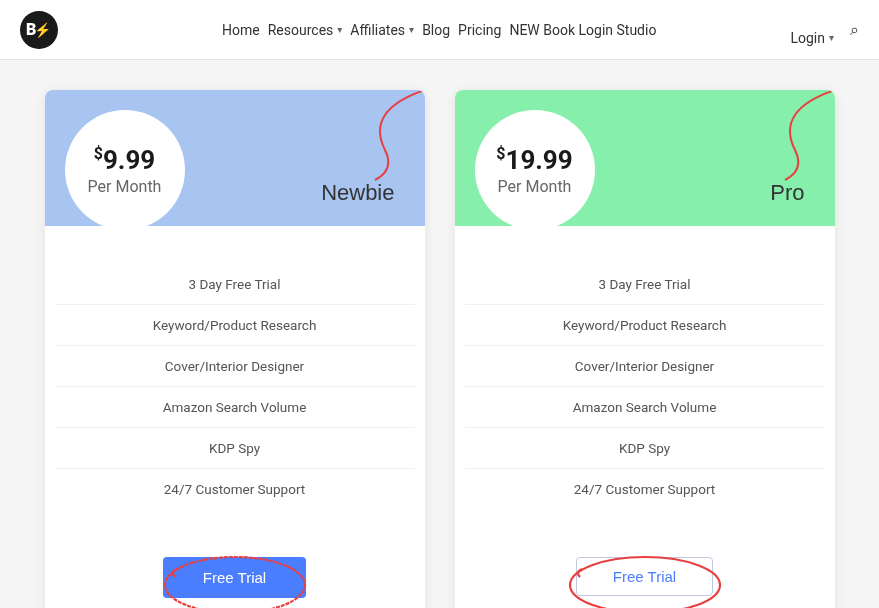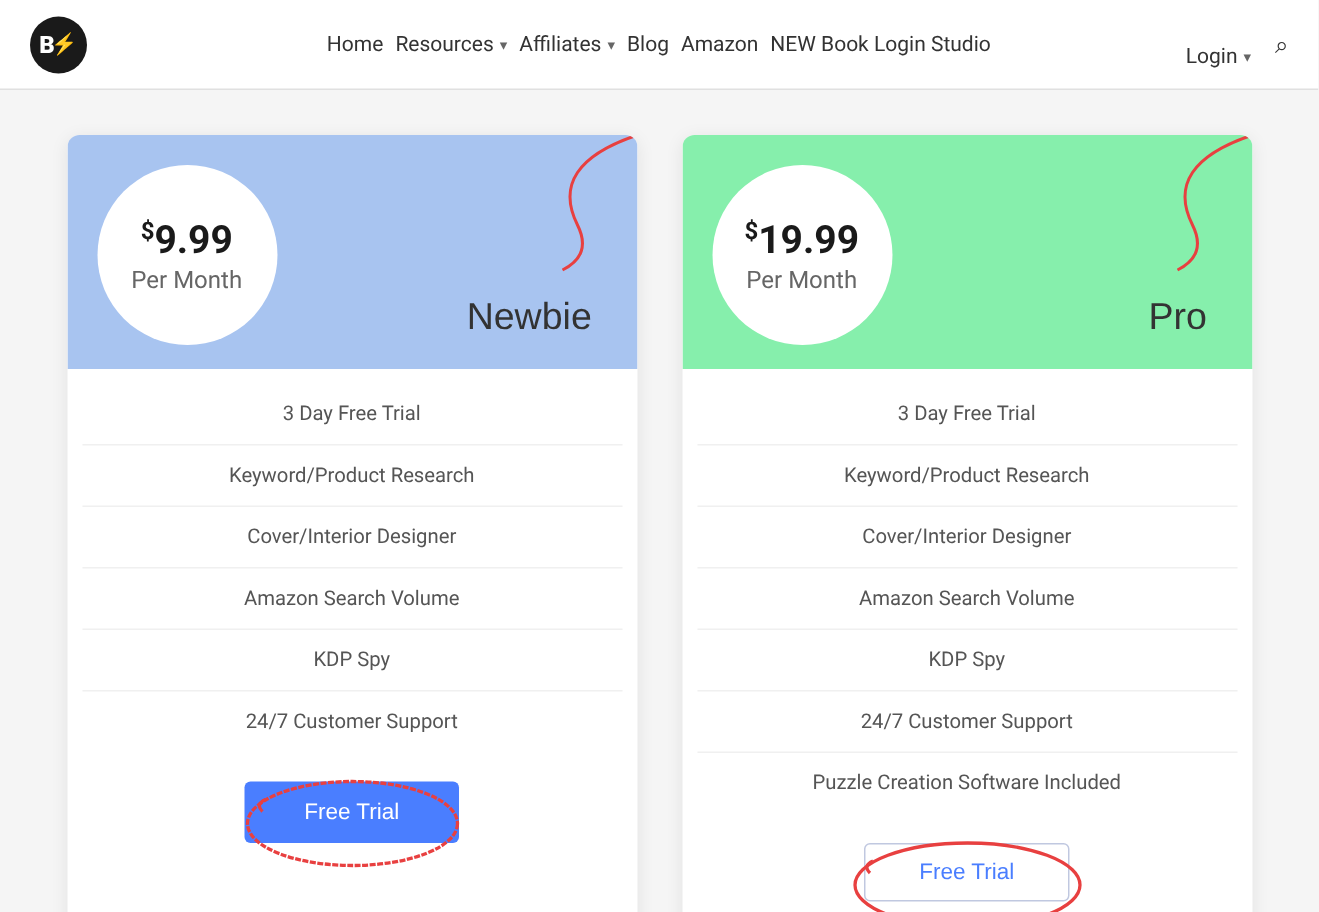--- a/index.html
+++ b/index.html
@@ -99,21 +99,21 @@
       border-radius: 8px;
       box-shadow: 0 2px 12px rgba(0,0,0,0.08);
       width: 380px;
       overflow: hidden;
       position: relative;
     }
 
     
     .card-header {
       position: relative;
-      height: 156px;
+      height: 136px;
       overflow: hidden;
     }
     .card-header-newbie {
       background: #a8c4f0;
     }
     .card-header-pro {
       background: #86efac;
     }
 
     .price-circle {
@@ -138,21 +138,21 @@
     .price-period {
       font-size: 16px;
       color: #666;
       margin-top: 2px;
     }
 
     .plan-name {
       position: absolute;
       right: 30px;
       bottom: 20px;
-      font-size: 25px;
+      font-size: 22px;
       font-weight: 400;
       color: #333;
       font-family: 'Comic Sans MS', cursive, sans-serif;
       z-index: 2;
     }
 
     
     .header-scribble {
       position: absolute;
       top: 0;
@@ -162,21 +162,21 @@
     }
     .scribble-newbie {
       stroke: #e84040;
     }
     .scribble-pro {
       stroke: #e84040;
     }
 
     
     .features-list {
-      padding: 10px 10px;
+      padding: 38px 10px;
     }
     .feature-item {
       text-align: center;
       padding: 12px 0;
       font-size: 13.5px;
       color: #555;
       border-bottom: 1px solid #f0f0f0;
     }
     .feature-item:last-child {
       border-bottom: none;
@@ -233,21 +233,21 @@
     <span class="nav-item">Home</span>
     <span class="nav-item">
       <span>Resources</span>
       <span class="nav-dropdown-arrow">▾</span>
     </span>
     <span class="nav-item">
       <span>Affiliates</span>
       <span class="nav-dropdown-arrow">▾</span>
     </span>
     <span class="nav-item">Blog</span>
-    <span class="nav-item">Amazon</span>
+    <span class="nav-item">Pricing</span>
     <span class="nav-item">NEW Book Login Studio</span>
   </div>
   <div class="navbar-right">
     <span class="nav-login nav-item">
       <span>Login</span>
       <span class="nav-dropdown-arrow">▾</span>
     </span>
     <span class="nav-search-icon">⌕</span>
   </div>
 </nav>
@@ -303,21 +303,20 @@
       <div class="plan-name">Pro</div>
     </div>
 
     <div class="features-list">
       <div class="feature-item">3 Day Free Trial</div>
       <div class="feature-item">Keyword/Product Research</div>
       <div class="feature-item">Cover/Interior Designer</div>
       <div class="feature-item">Amazon Search Volume</div>
       <div class="feature-item">KDP Spy</div>
       <div class="feature-item">24/7 Customer Support</div>
-      <div class="feature-item">Puzzle Creation Software Included</div>
     </div>
 
     <div class="card-footer">
 
       <svg style="position:absolute;width:170px;height:70px;top:0px;left:50%;transform:translateX(-50%);pointer-events:none;" viewBox="0 0 170 70" fill="none">
         <ellipse cx="85" cy="38" rx="75" ry="28" stroke="#e84040" stroke-width="2.2" fill="none"></ellipse>
         <path d="M 20 30 Q 15 25 22 22" stroke="#e84040" stroke-width="2.2" fill="none"></path>
       </svg>
       <button class="trial-btn-pro">Free Trial</button>
     </div>

